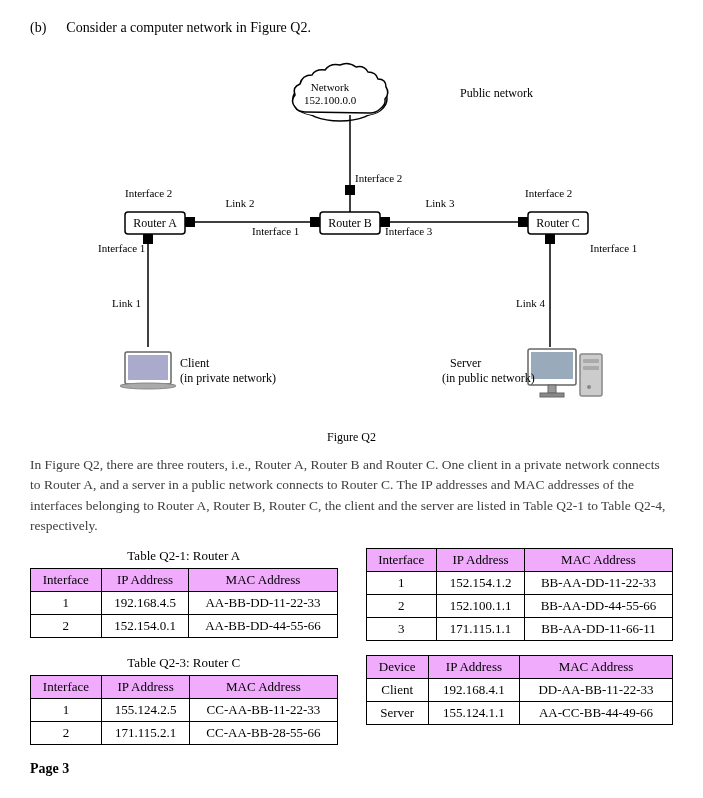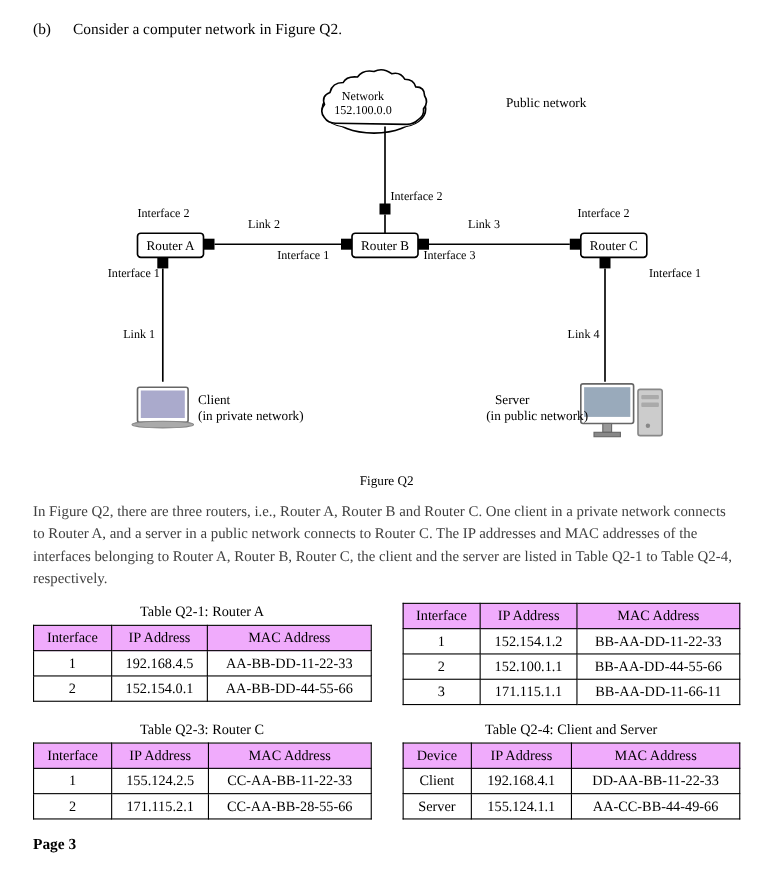--- a/index.html
+++ b/index.html
@@ -295,21 +295,20 @@
           <tr>
             <td>2</td>
             <td>171.115.2.1</td>
             <td>CC-AA-BB-28-55-66</td>
           </tr>
         </tbody>
       </table>
     </div>
 
     <div class="table-block">
-      <div class="table-title">Table Q2-4: Client and Server</div>
       <table>
         <thead>
           <tr>
             <th>Device</th>
             <th>IP Address</th>
             <th>MAC Address</th>
           </tr>
         </thead>
         <tbody>
           <tr>

